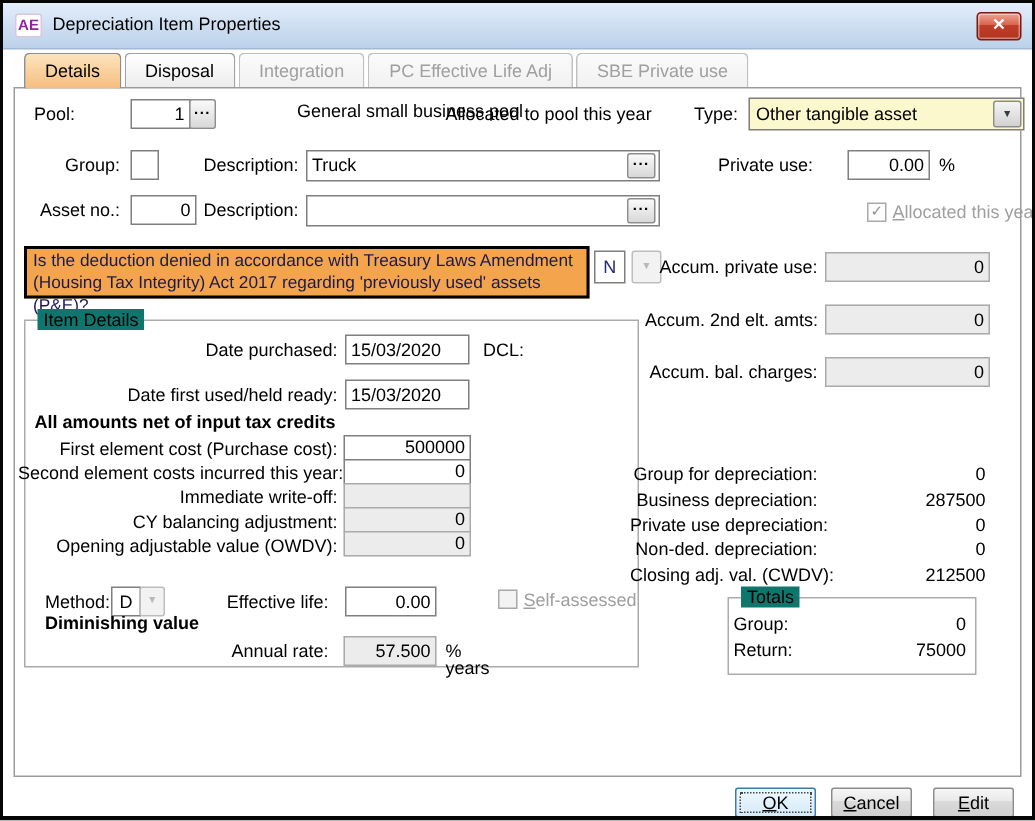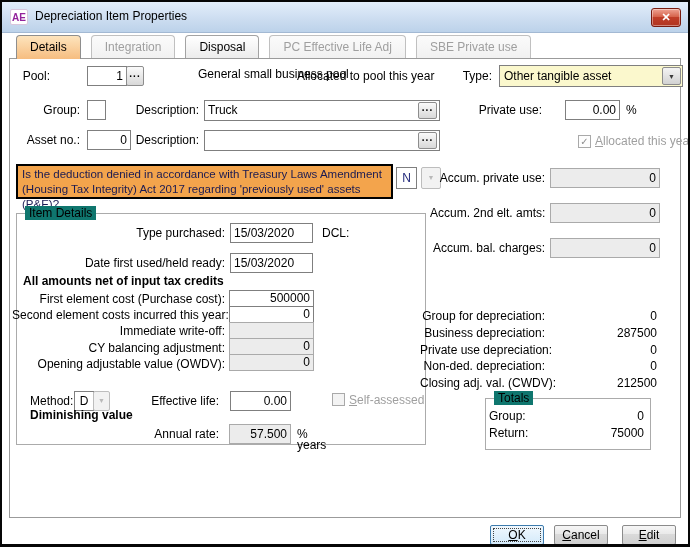--- a/index.html
+++ b/index.html
@@ -6,21 +6,21 @@
   .dialog{position:relative;width:690px;height:547px;background:#fff;border:2px solid #060606;border-bottom-width:3px;box-sizing:border-box;overflow:hidden;}
 
   
   .titlebar{position:absolute;left:0;top:0;right:0;height:30px;background:linear-gradient(#e3eefb,#cbdcf0 60%,#bcd2ea);border-bottom:1px solid #a3b9d3;}
   .app-icon{position:absolute;left:8px;top:7px;width:18px;height:16px;background:#fff;color:#93239c;font-weight:bold;font-size:10px;text-align:center;line-height:16px;border-radius:2px;border:1px solid #d8c7dd;box-sizing:border-box;}
   .title-text{position:absolute;left:33px;top:0;line-height:29px;font-size:12px;}
   .close-btn{position:absolute;right:7px;top:6px;width:30px;height:19px;box-sizing:border-box;background:linear-gradient(#efa austria 0%);background:linear-gradient(#efa393,#d6644c 45%,#c13e28 46%,#b03420);border:1px solid #791b0f;border-radius:3px;color:#fff;text-align:center;line-height:16px;font-size:11px;font-weight:bold;box-shadow:inset 0 0 0 1px rgba(255,255,255,.4);cursor:default;}
 
   
   .tabs{position:absolute;left:14px;top:33px;display:flex;z-index:3;}
-  .tab{height:23px;line-height:23px;padding:0 13px;margin-right:10px;border:1px solid #a3a3a3;border-bottom:none;border-radius:4px 4px 0 0;background:linear-gradient(#ffffff,#ececec);box-sizing:border-box;}
+  .tab{height:23px;line-height:23px;padding:0 13px;margin-right:2px;border:1px solid #a3a3a3;border-bottom:none;border-radius:4px 4px 0 0;background:linear-gradient(#ffffff,#ececec);box-sizing:border-box;}
   .tab.active{height:24px;background:linear-gradient(#fde4bd,#f6bd80);border-color:#8e8e8e;}
   .tab.disabled{color:#9f9f9f;background:linear-gradient(#fbfbfb,#f1f1f1);border-color:#c0c0c0;}
 
   .panel{position:absolute;left:7px;top:56px;width:672px;height:460px;border:1px solid #9b9b9b;background:#fff;box-sizing:border-box;}
 
   
   .lbl{position:absolute;text-align:right;white-space:nowrap;}
   .txt{position:absolute;white-space:nowrap;}
   .field{position:absolute;box-sizing:border-box;height:20px;border:1px solid #7f7f7f;background:#fff;line-height:18px;padding:0 3px;white-space:nowrap;overflow:hidden;}
   .field.num{text-align:right;}
@@ -50,22 +50,22 @@
 <div class="dialog">
 
   <div class="titlebar">
     <div class="app-icon">AE</div>
     <div class="title-text">Depreciation Item Properties</div>
     <div class="close-btn">✕</div>
   </div>
 
   <div class="tabs">
     <div class="tab active">Details</div>
+    <div class="tab">Disposal</div>
     <div class="tab disabled">Integration</div>
-    <div class="tab">Disposal</div>
     <div class="tab disabled">PC Effective Life Adj</div>
     <div class="tab disabled">SBE Private use</div>
   </div>
 
   <div class="panel"></div>
 
   <div class="lbl" style="left:6px;width:42px;top:67px;">Pool:</div>
   <div class="field num" style="left:85px;top:64px;width:40px;">1</div>
   <div class="browse-btn" style="left:124px;top:64px;">...</div>
   <div class="txt" style="left:150px;top:65px;margin-left:46px;">General small business pool</div>
@@ -104,21 +104,21 @@
   <div class="field num ro" style="left:548px;top:166px;width:110px;">0</div>
   <div class="lbl" style="left:428px;width:115px;top:204px;">Accum. 2nd elt. amts:</div>
   <div class="field num ro" style="left:548px;top:201px;width:110px;">0</div>
   <div class="lbl" style="left:428px;width:115px;top:239px;">Accum. bal. charges:</div>
   <div class="field num ro" style="left:548px;top:236px;width:110px;">0</div>
 
   <div class="groupbox" style="left:14px;top:211px;width:410px;height:232px;">
     <div class="legend">Item Details</div>
   </div>
 
-  <div class="lbl" style="left:60px;width:163px;top:224px;">Type purchased:</div>
+  <div class="lbl" style="left:60px;width:163px;top:224px;">Date purchased:</div>
   <div class="field" style="left:228px;top:221px;width:83px;">15/03/2020</div>
   <div class="txt" style="left:320px;top:224px;">DCL:</div>
   <div class="lbl" style="left:54px;width:169px;top:254px;">Date first used/held ready:</div>
   <div class="field" style="left:228px;top:251px;width:83px;">15/03/2020</div>
   <div class="txt bold" style="left:21px;top:272px;">All amounts net of input tax credits</div>
 
   <div class="lbl" style="left:10px;width:213px;top:290px;">First element cost (Purchase cost):</div>
   <div class="field num" style="left:227px;top:288px;width:85px;height:17px;line-height:15px;">500000</div>
   <div class="lbl" style="left:10px;width:213px;top:306px;">Second element costs incurred this year:</div>
   <div class="field num" style="left:227px;top:304px;width:85px;height:17px;line-height:15px;">0</div>

